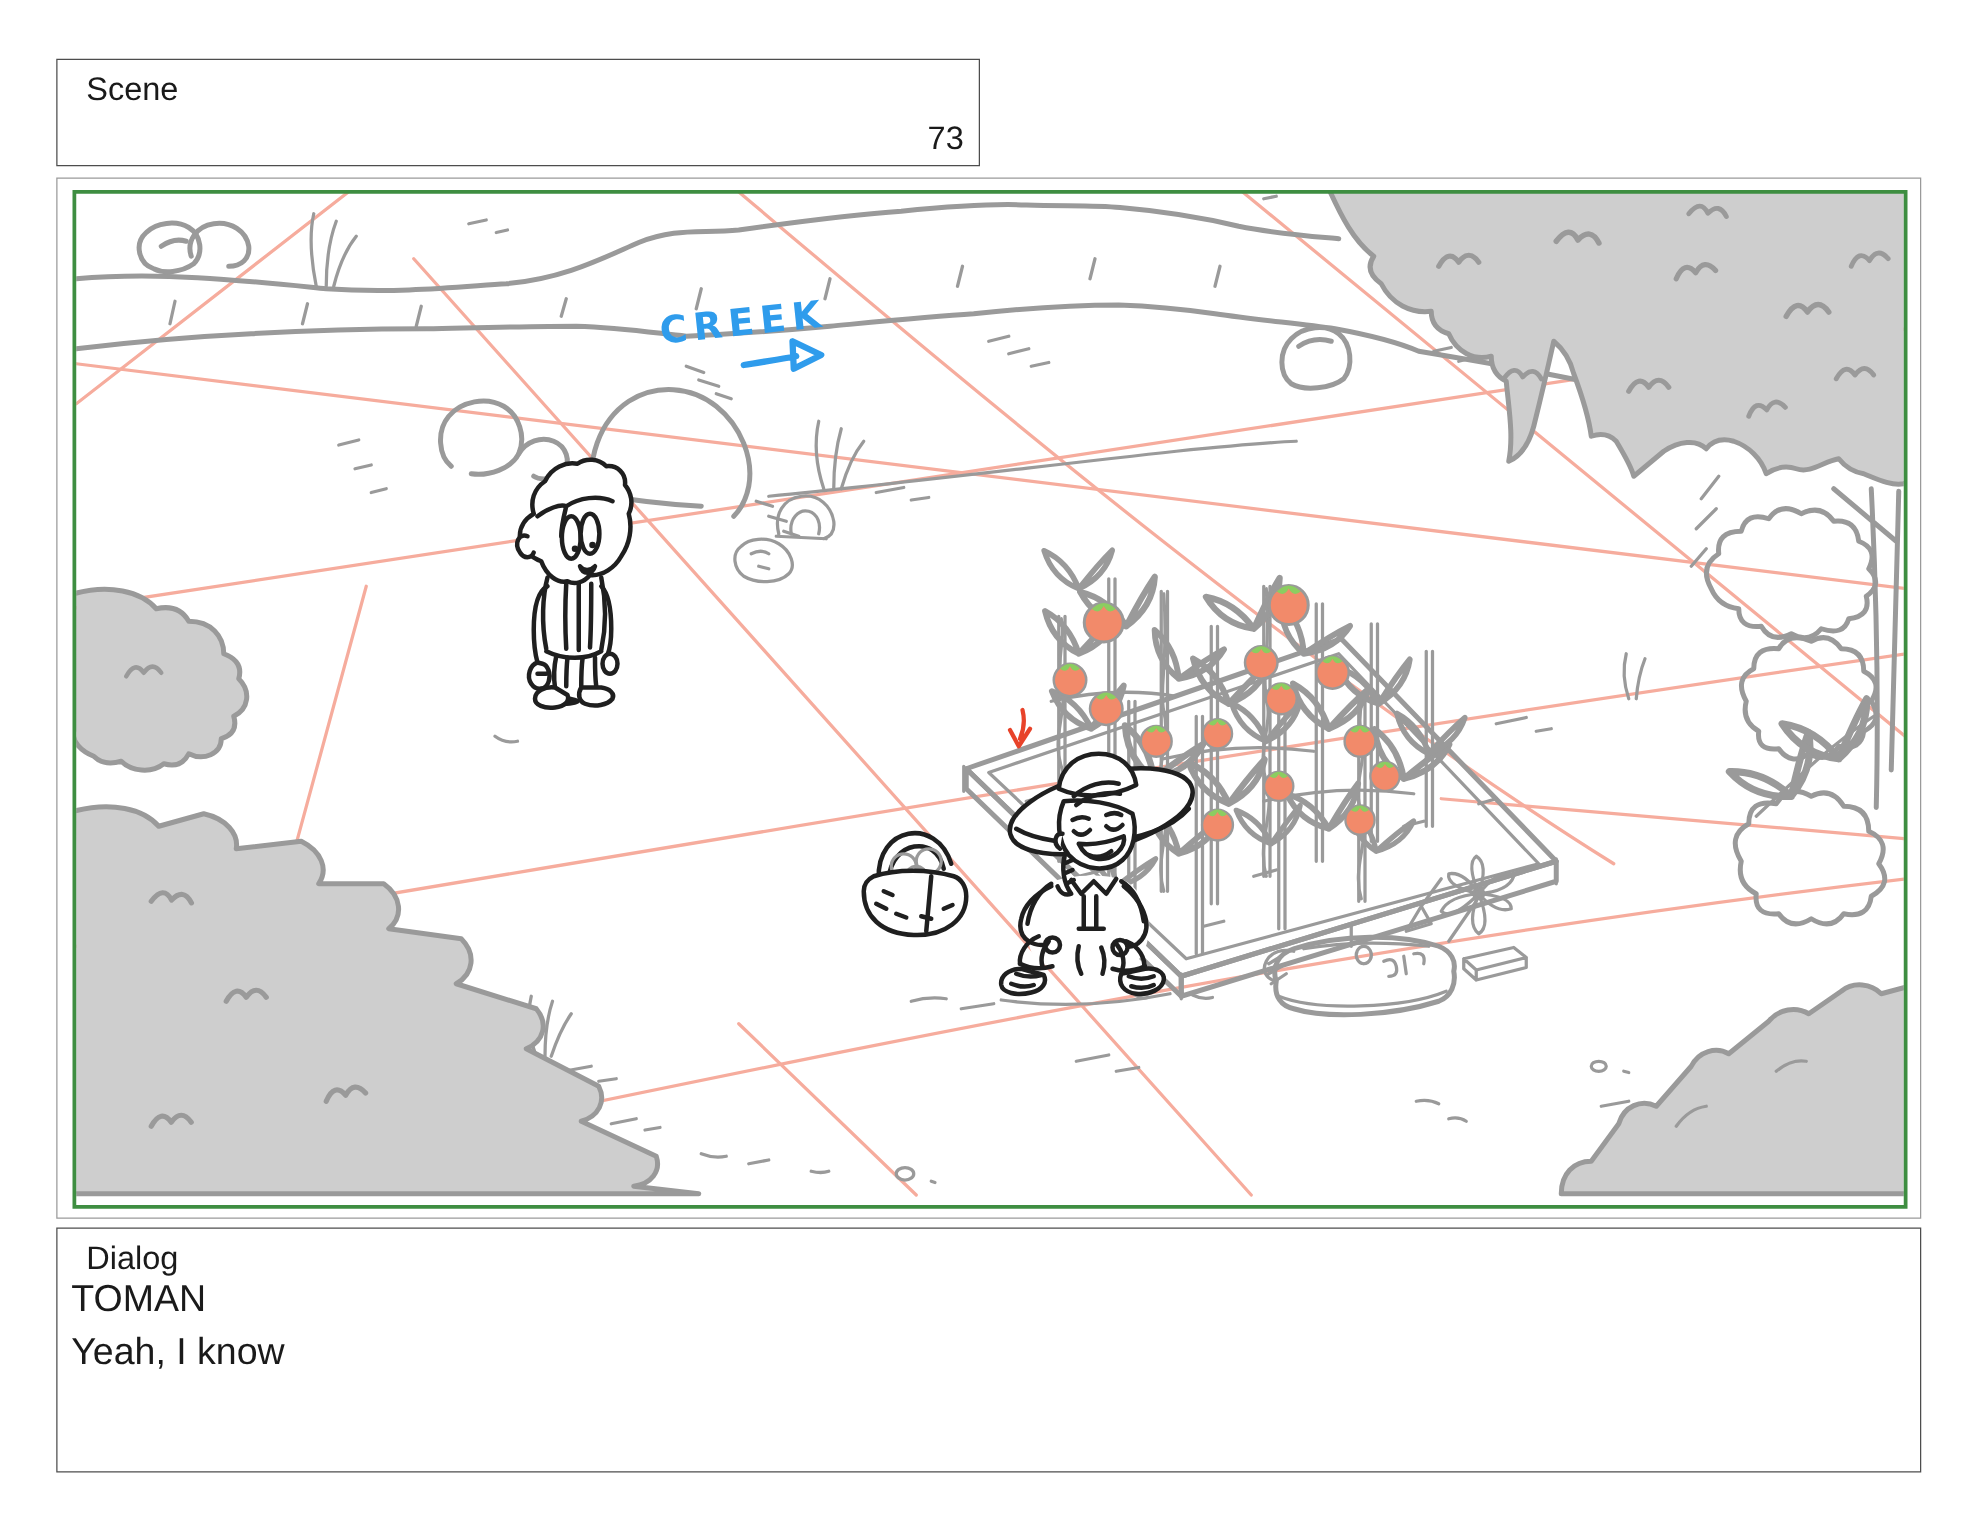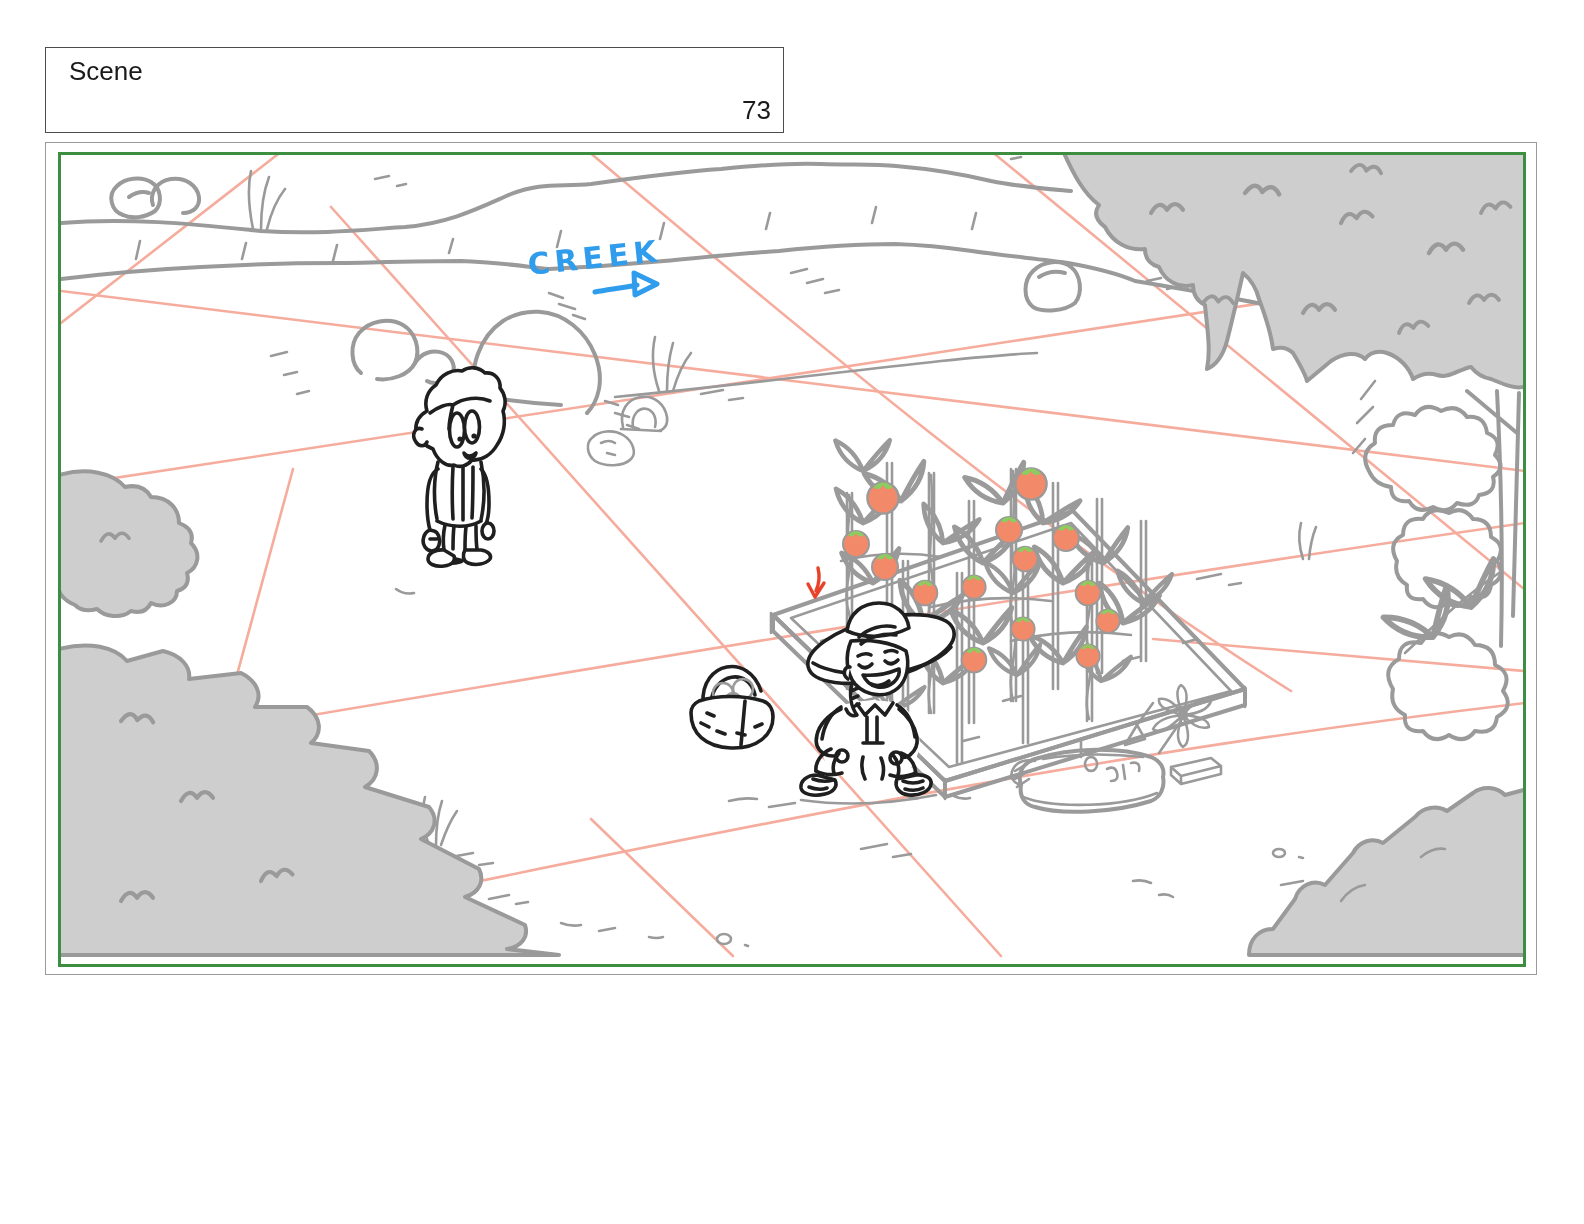--- a/index.html
+++ b/index.html
@@ -304,14 +304,19 @@
         <text class="creek-text" x="528" y="274" transform="rotate(-6 528 274)">CREEK</text>
         <path class="blue" d="M594 291 C 612 288 626 286 636 284 M633 272 L 656 283 L 634 294 Z"></path>
       </g>
 
     </g>
 
     <rect class="frame" x="58.5" y="152.5" width="1465" height="812"></rect>
   </svg>
   </div>
 
+  <div class="fieldbox" id="dialog-box">
+    <div class="field-label">Dialog</div>
+    <div class="dialog-character">TOMAN</div>
+    <div class="dialog-line">Yeah, I know</div>
+  </div>
 
 </div>
 
 </body></html>

